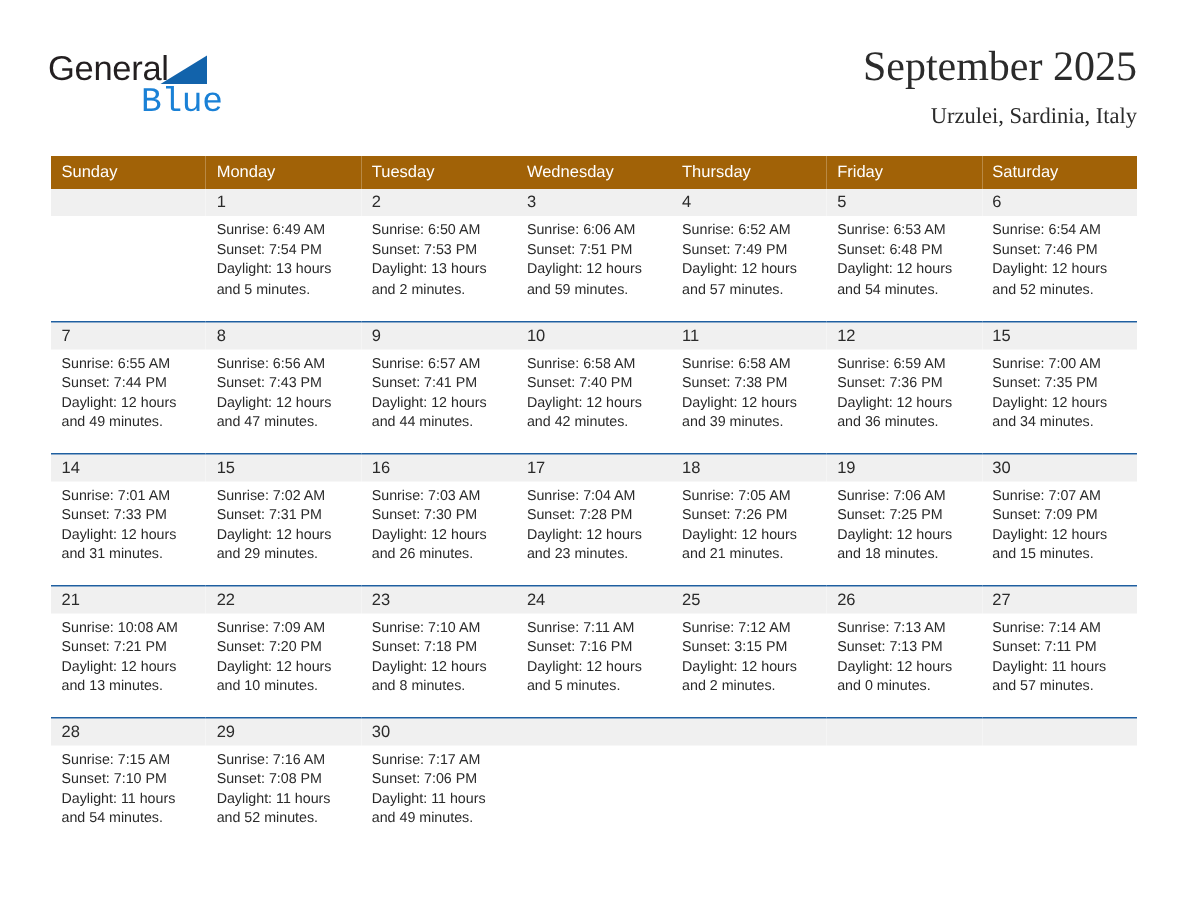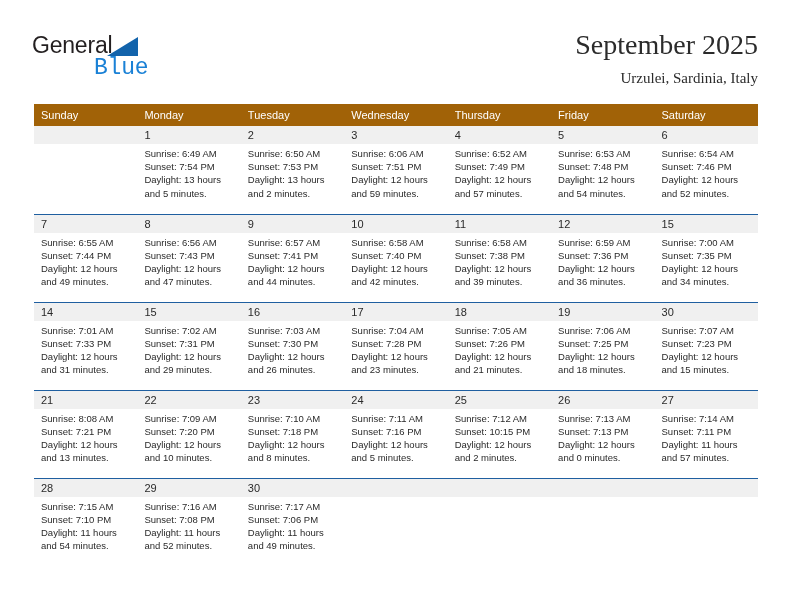--- a/index.html
+++ b/index.html
@@ -211,21 +211,21 @@
               <div>Sunrise: 6:52 AM</div>
               <div>Sunset: 7:49 PM</div>
               <div>Daylight: 12 hours</div>
               <div>and 57 minutes.</div>
             </div>
           </td>
           <td class="">
             <div class="daynum-band">5</div>
             <div class="cell-lines">
               <div>Sunrise: 6:53 AM</div>
-              <div>Sunset: 7:48 PM</div>
+              <div>Sunset: 6:48 PM</div>
               <div>Daylight: 12 hours</div>
               <div>and 54 minutes.</div>
             </div>
           </td>
           <td class="">
             <div class="daynum-band">6</div>
             <div class="cell-lines">
               <div>Sunrise: 6:54 AM</div>
               <div>Sunset: 7:46 PM</div>
               <div>Daylight: 12 hours</div>
@@ -350,31 +350,31 @@
               <div>Sunrise: 7:06 AM</div>
               <div>Sunset: 7:25 PM</div>
               <div>Daylight: 12 hours</div>
               <div>and 18 minutes.</div>
             </div>
           </td>
           <td class="">
             <div class="daynum-band">30</div>
             <div class="cell-lines">
               <div>Sunrise: 7:07 AM</div>
-              <div>Sunset: 7:23 PM</div>
+              <div>Sunset: 7:09 PM</div>
               <div>Daylight: 12 hours</div>
               <div>and 15 minutes.</div>
             </div>
           </td>
         </tr>
         <tr class="week-row">
           <td class="">
             <div class="daynum-band">21</div>
             <div class="cell-lines">
-              <div>Sunrise: 8:08 AM</div>
+              <div>Sunrise: 10:08 AM</div>
               <div>Sunset: 7:21 PM</div>
               <div>Daylight: 12 hours</div>
               <div>and 13 minutes.</div>
             </div>
           </td>
           <td class="">
             <div class="daynum-band">22</div>
             <div class="cell-lines">
               <div>Sunrise: 7:09 AM</div>
               <div>Sunset: 7:20 PM</div>
@@ -397,21 +397,21 @@
               <div>Sunrise: 7:11 AM</div>
               <div>Sunset: 7:16 PM</div>
               <div>Daylight: 12 hours</div>
               <div>and 5 minutes.</div>
             </div>
           </td>
           <td class="">
             <div class="daynum-band">25</div>
             <div class="cell-lines">
               <div>Sunrise: 7:12 AM</div>
-              <div>Sunset: 10:15 PM</div>
+              <div>Sunset: 3:15 PM</div>
               <div>Daylight: 12 hours</div>
               <div>and 2 minutes.</div>
             </div>
           </td>
           <td class="">
             <div class="daynum-band">26</div>
             <div class="cell-lines">
               <div>Sunrise: 7:13 AM</div>
               <div>Sunset: 7:13 PM</div>
               <div>Daylight: 12 hours</div>

